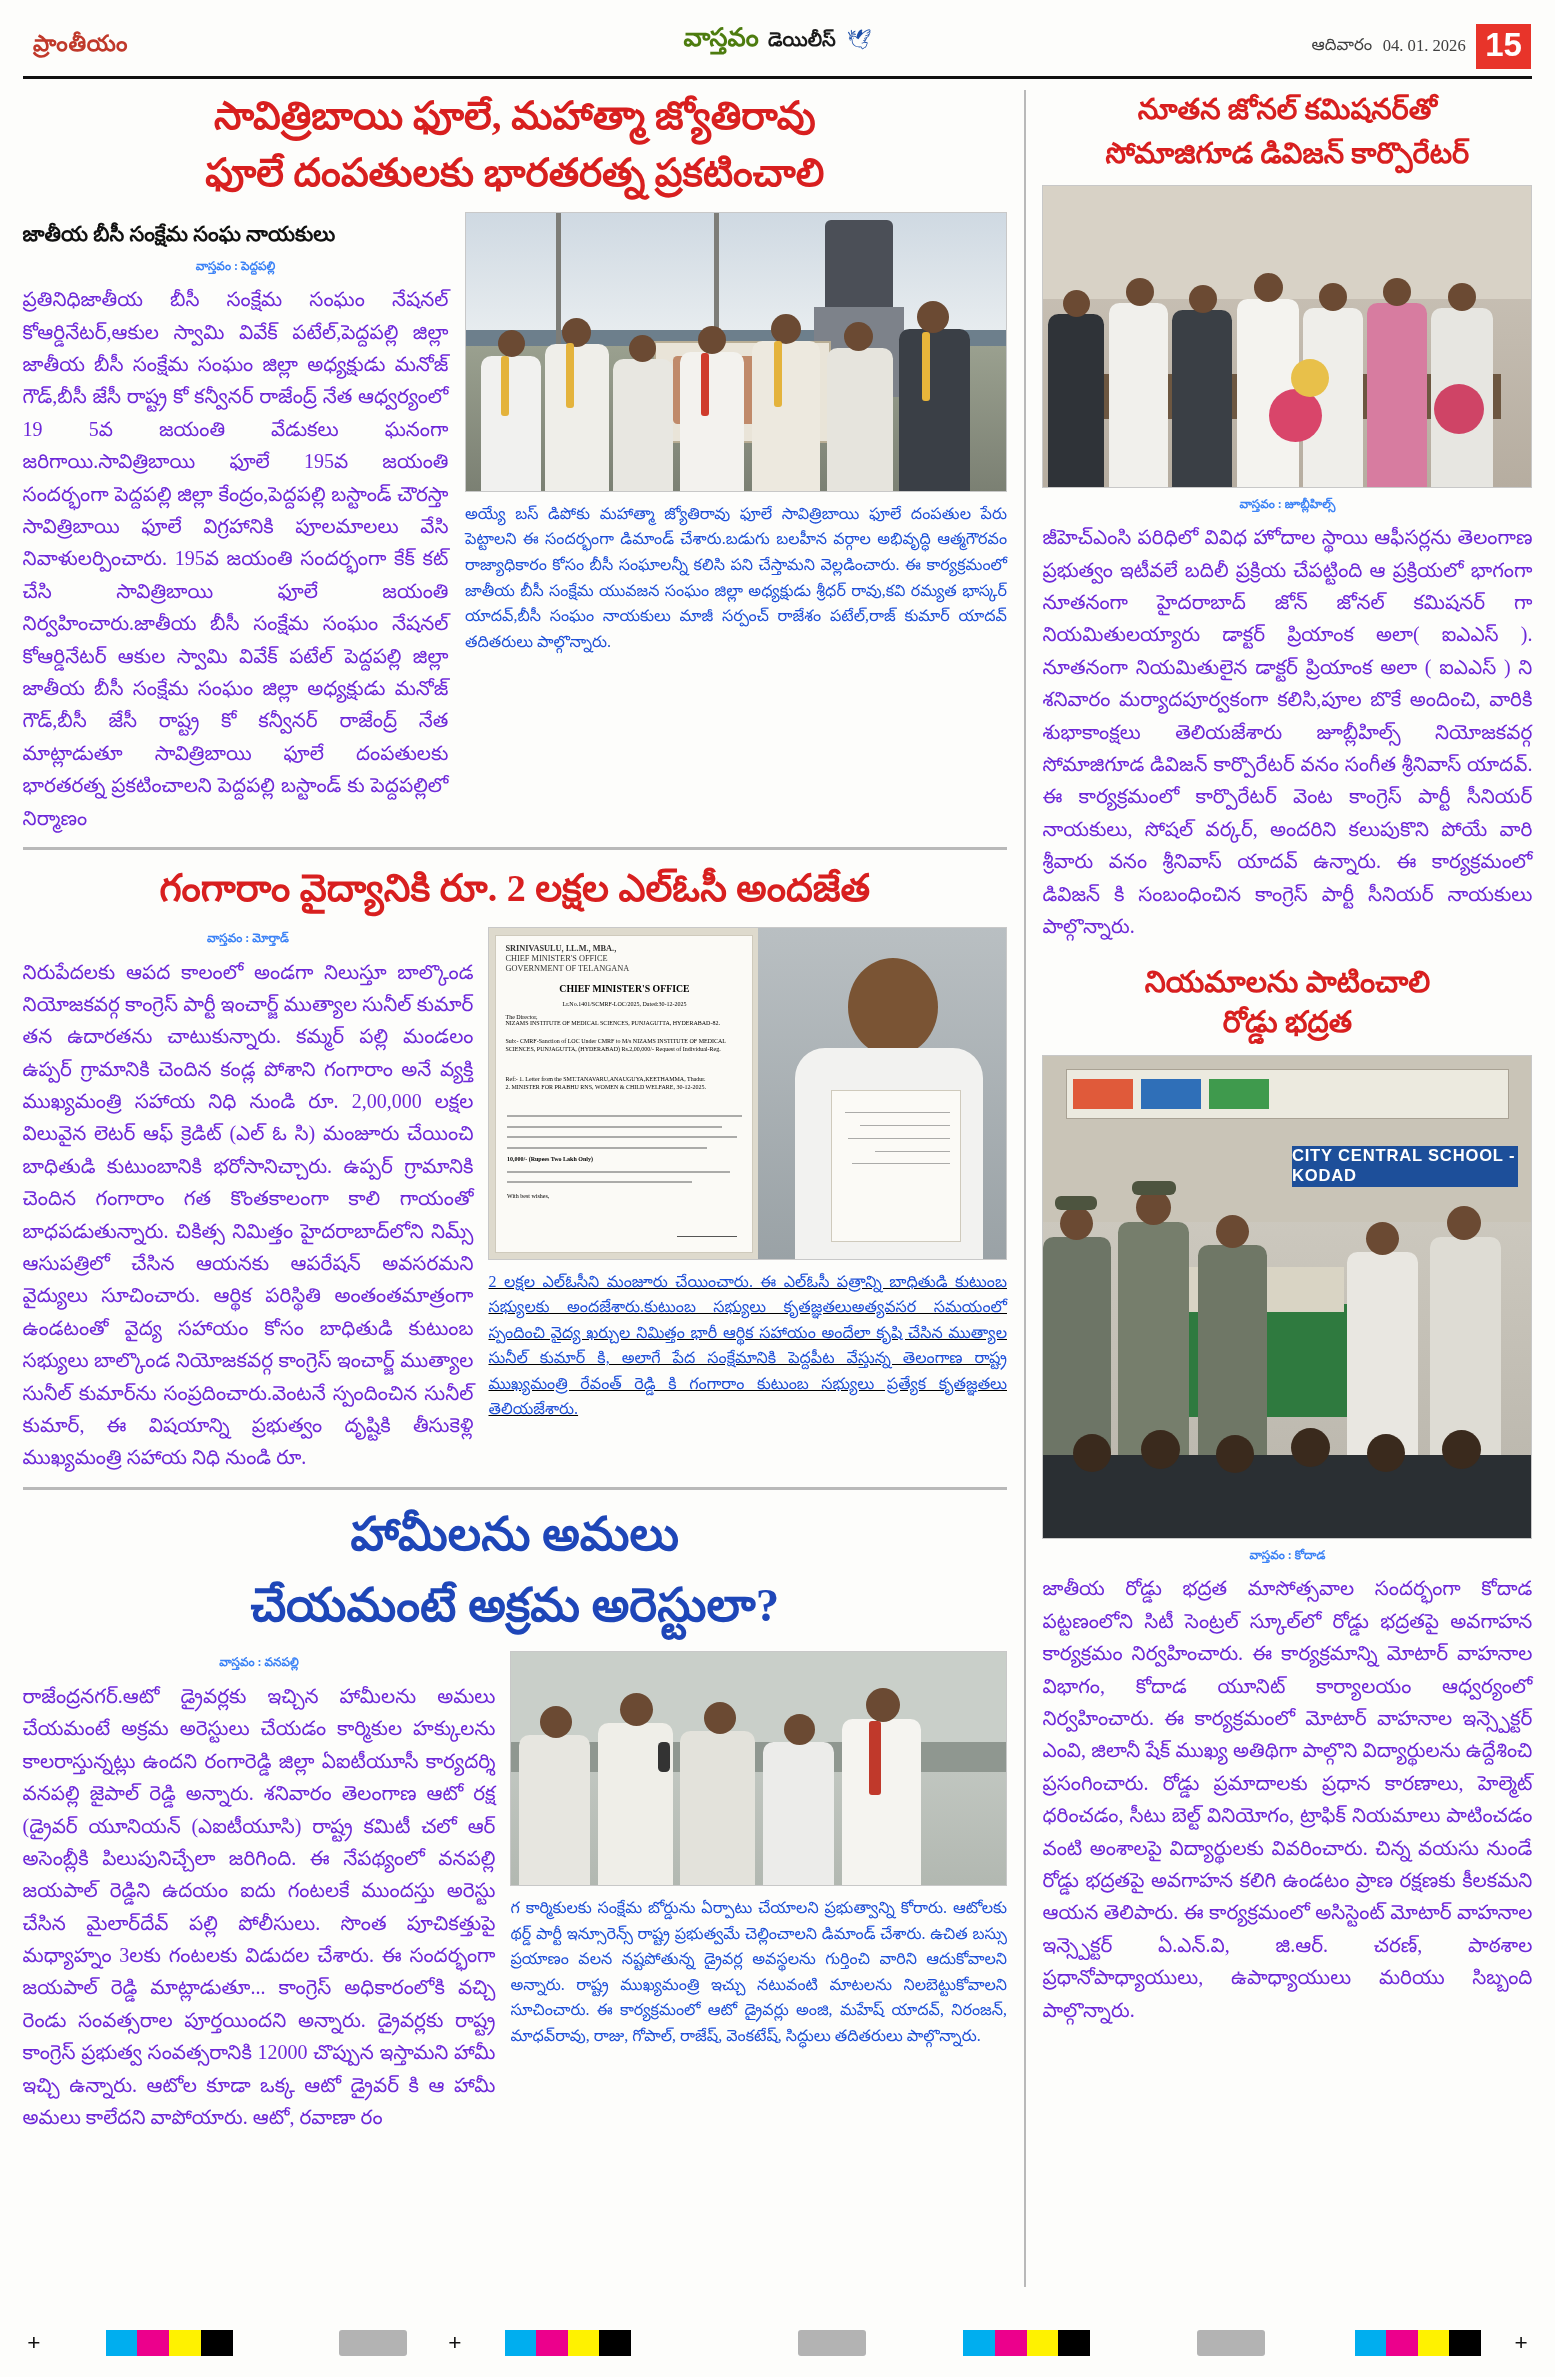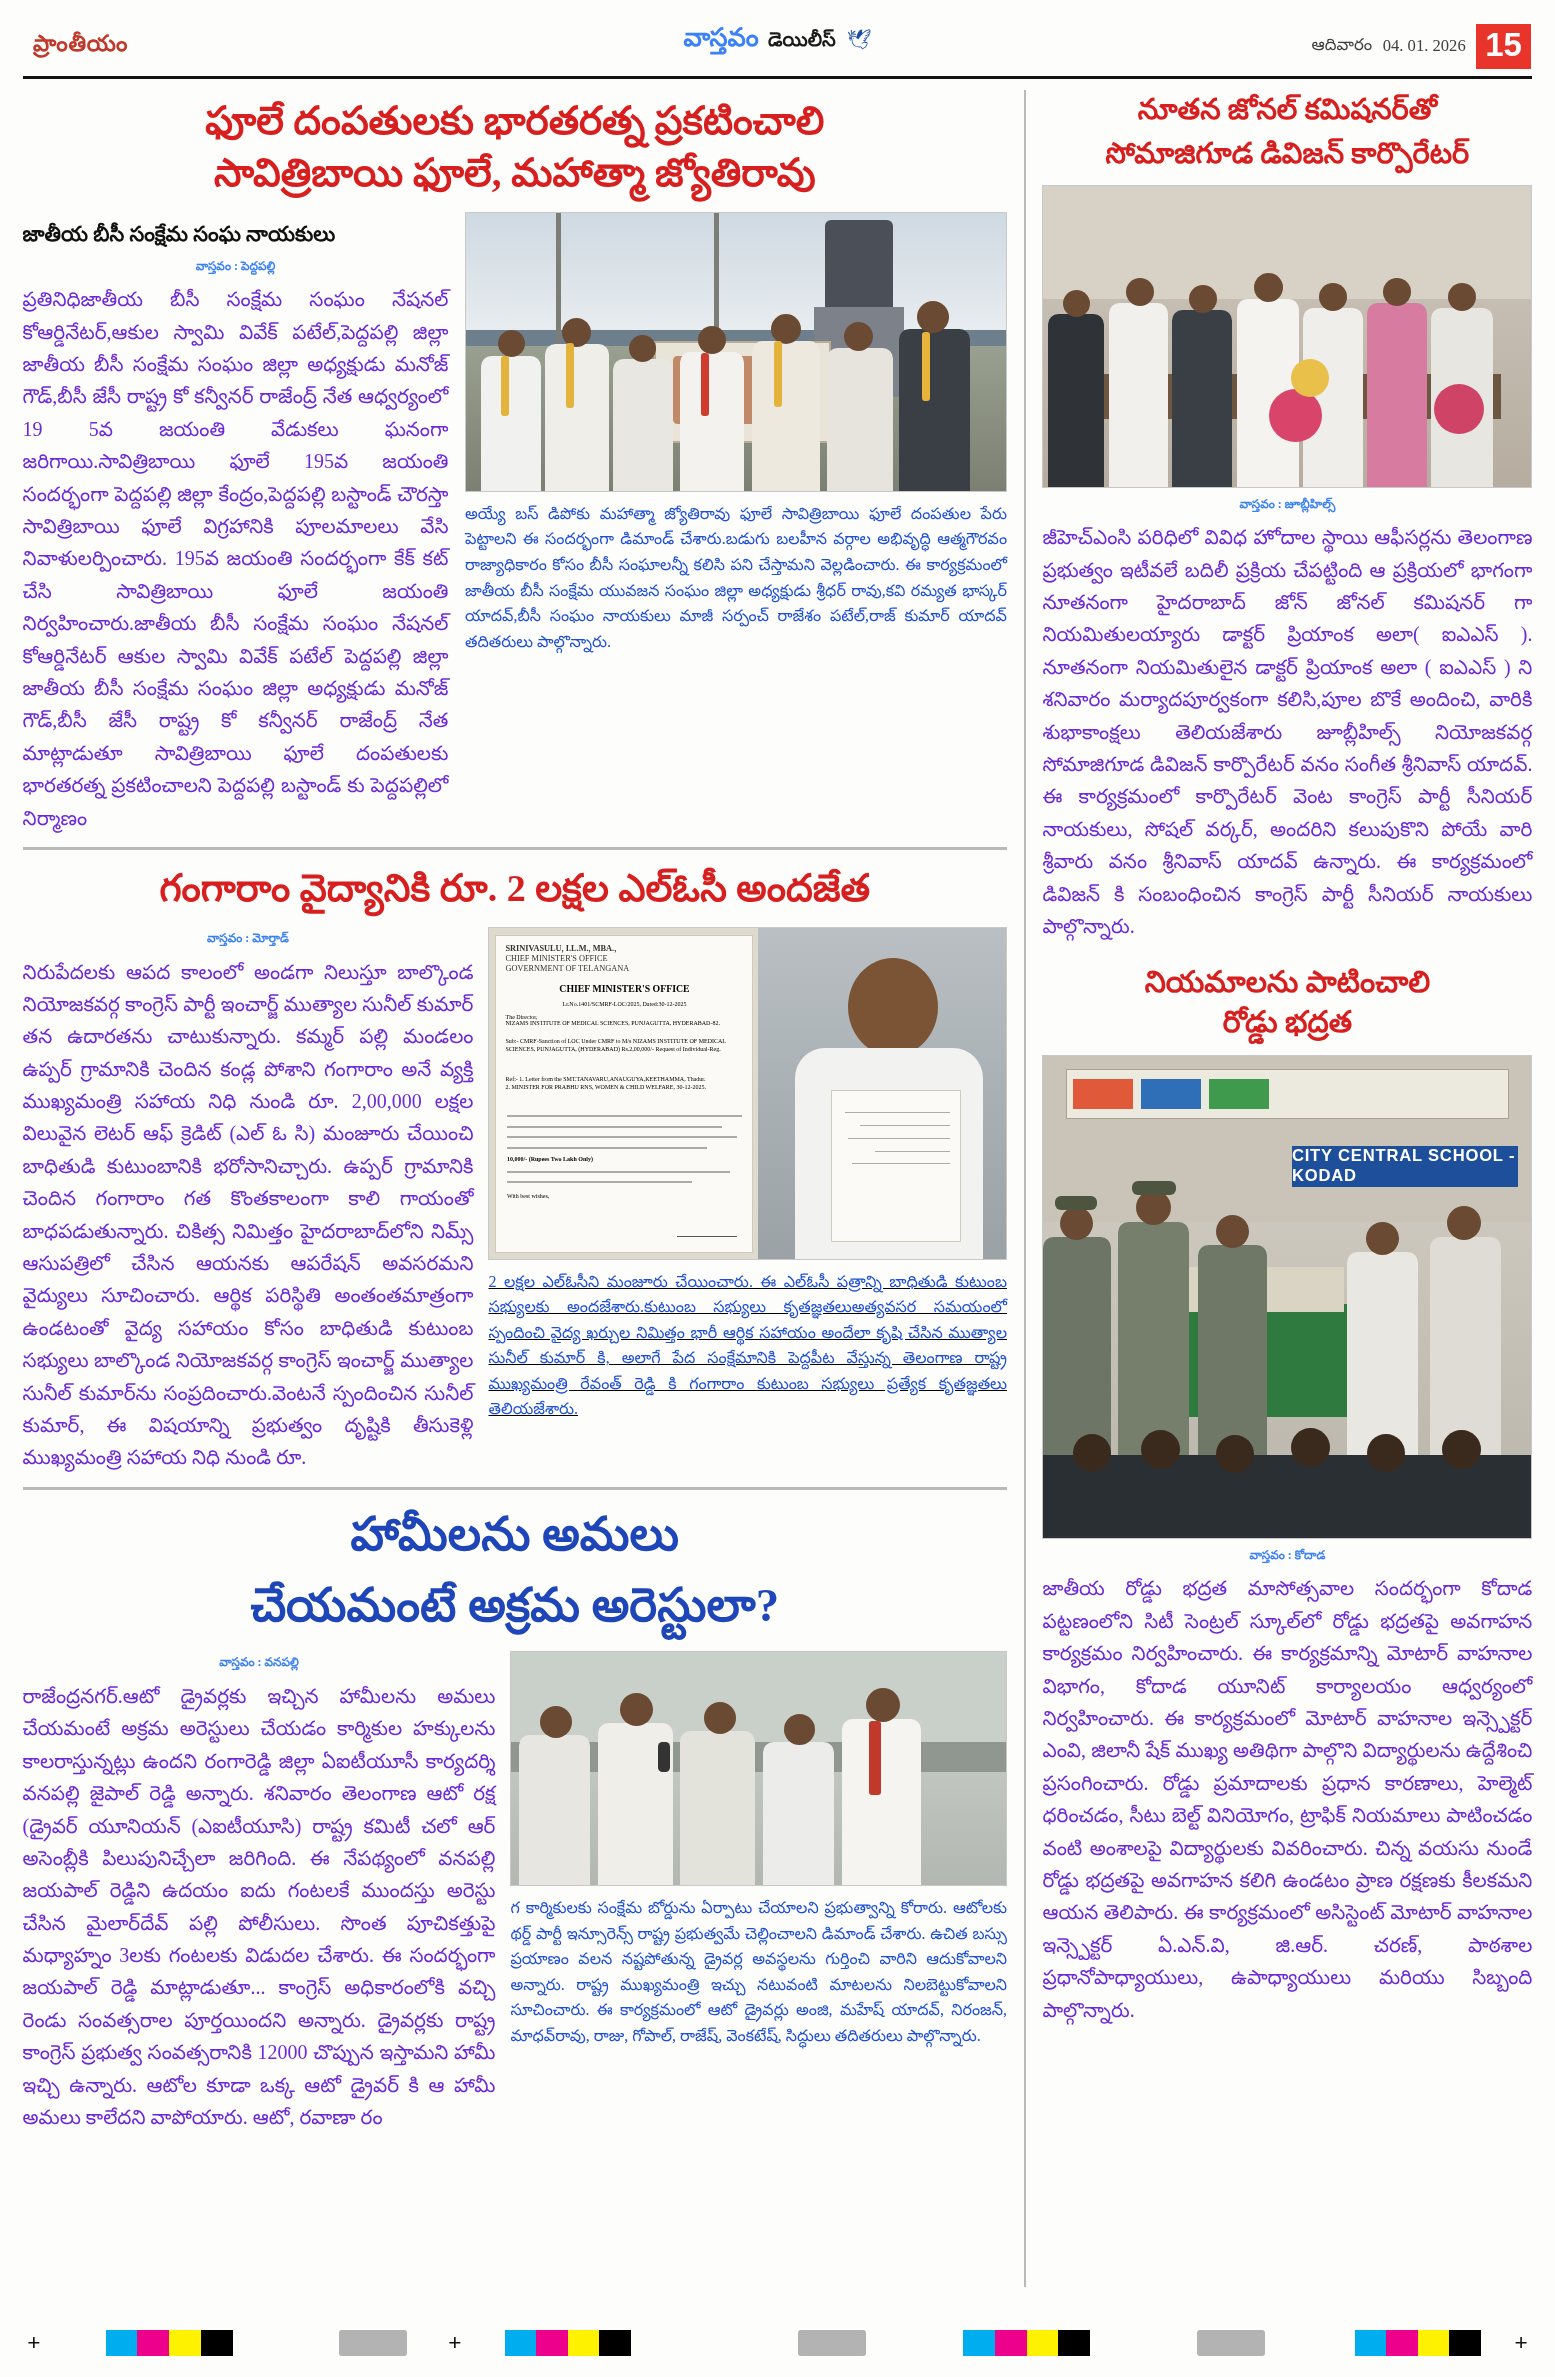--- a/index.html
+++ b/index.html
@@ -13,21 +13,21 @@
     position:relative;height:59px;margin:16.6px 22.6px 0 22.6px;border-bottom:3px solid #111;
     display:flex;align-items:center;
   }
   .mast-left{
     font-family:"Liberation Serif", serif;font-size:22.6px;color:#c0392b;font-weight:bold;
     letter-spacing:0.8px;padding-left:10.5px;
   }
   .mast-center{
     position:absolute;left:0;right:0;text-align:center;top:6px;
   }
-  .mast-center .m1{font-family:"Liberation Serif", serif;font-size:25.6px;color:#3b82f6;font-weight:bold;}
+  .mast-center .m1{font-family:"Liberation Serif", serif;font-size:25.6px;color:#4d7c0f;font-weight:bold;}
   .mast-center .m2{font-family:"Liberation Serif", serif;font-size:19.6px;color:#1a1a1a;font-weight:bold;margin-left:6px;}
   .bird{display:inline-block;margin-left:7.5px;font-size:19.6px;color:#1c4ea8;}
   .mast-right{margin-left:auto;display:flex;align-items:center;gap:10.5px;padding-right:1.5px;}
   .mast-date{font-size:16.6px;color:#404040;font-family:"Liberation Serif", serif;}
   .page-no{
     background:#e8342a;color:#fff;font-size:33px;font-weight:bold;line-height:1;
     padding:4.5px 9px 7.5px 9px;font-family:"Liberation Sans", sans-serif;
   }
 
   
@@ -103,22 +103,22 @@
       <span class="mast-date">04. 01. 2026</span>
       <span class="page-no">15</span>
     </div>
   </div>
 
   <div class="content">
 
     <div class="left-col">
 
       <div>
+        <div class="hl-red hl1">సావిత్రిబాయి ఫూలే, మహాత్మా జ్యోతిరావు</div>
         <div class="hl-red hl1" style="margin-top:4.5px;">ఫూలే దంపతులకు భారతరత్న ప్రకటించాలి</div>
-        <div class="hl-red hl1">సావిత్రిబాయి ఫూలే, మహాత్మా జ్యోతిరావు</div>
 
         <div style="display:flex;gap:16.6px;margin-top:12px;">
           <div style="width:44%;">
             <div class="sub-head">జాతీయ బీసీ సంక్షేమ సంఘ‌ నాయకులు</div>
             <div class="byline">వాస్తవం : పెద్దపల్లి</div>
             <div class="body-text">ప్రతినిధిజాతీయ బీసీ సంక్షేమ సంఘం నేషనల్ కోఆర్డినేటర్,ఆకుల స్వామి వివేక్ పటేల్,పెద్దపల్లి జిల్లా జాతీయ బీసీ సంక్షేమ సంఘం జిల్లా అధ్యక్షుడు మనోజ్ గౌడ్,బీసీ జేసీ రాష్ట్ర కో కన్వీనర్ రాజేంద్ర్ నేత ఆధ్వర్యంలో 19 5వ జయంతి వేడుకలు ఘనంగా జరిగాయి.సావిత్రిబాయి ఫూలే 195వ జయంతి సందర్భంగా పెద్దపల్లి జిల్లా కేంద్రం,పెద్దపల్లి బస్టాండ్ చౌరస్తా సావిత్రిబాయి ఫూలే విగ్రహానికి పూలమాలలు వేసి నివాళులర్పించారు. 195వ జయంతి సందర్భంగా కేక్ కట్ చేసి సావిత్రిబాయి ఫూలే జయంతి నిర్వహించారు.జాతీయ బీసీ సంక్షేమ సంఘం నేషనల్ కోఆర్డినేటర్ ఆకుల స్వామి వివేక్ పటేల్ పెద్దపల్లి జిల్లా జాతీయ బీసీ సంక్షేమ సంఘం జిల్లా అధ్యక్షుడు మనోజ్ గౌడ్,బీసీ జేసీ రాష్ట్ర కో కన్వీనర్ రాజేంద్ర్ నేత మాట్లాడుతూ సావిత్రిబాయి ఫూలే దంపతులకు భారతరత్న ప్రకటించాలని పెద్దపల్లి బస్టాండ్ కు పెద్దపల్లిలో నిర్మాణం</div>
           </div>
           <div style="width:56%;">
 
             <div class="photo" style="height:278px;">

